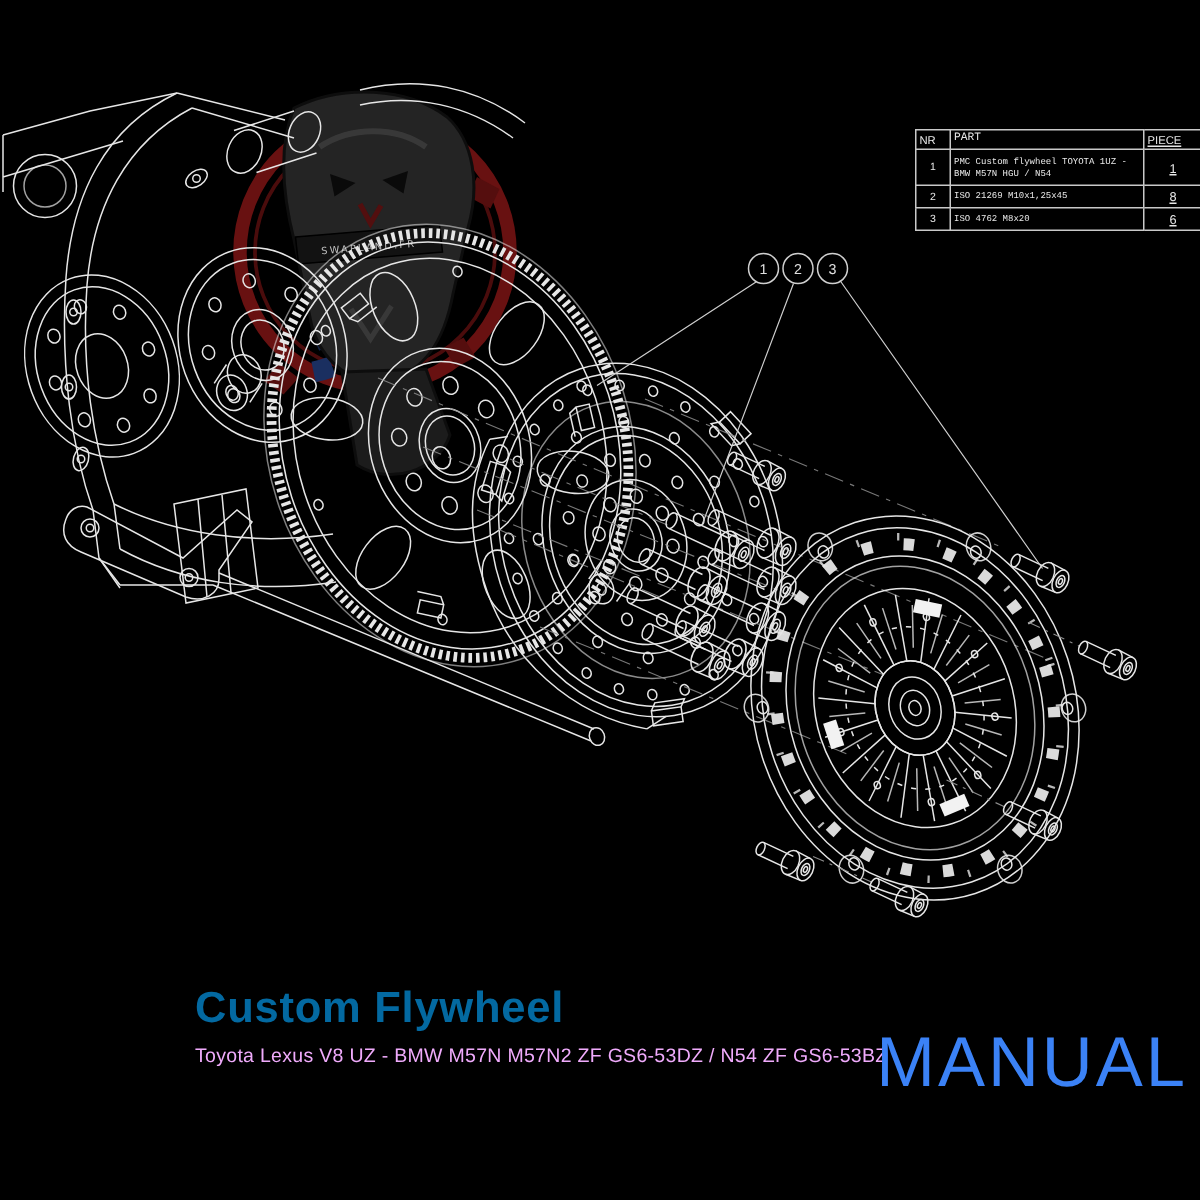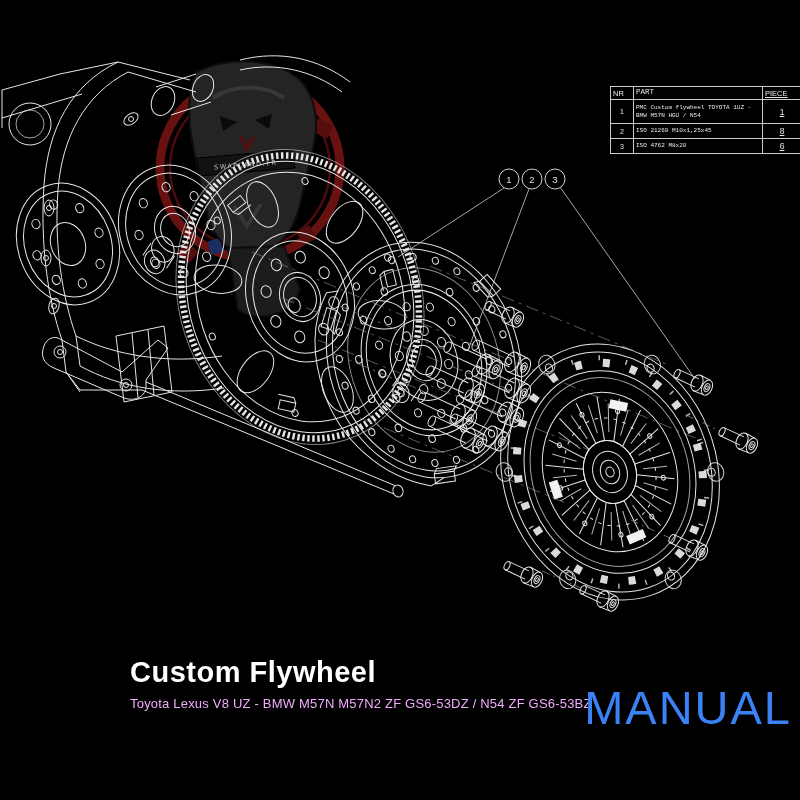--- a/index.html
+++ b/index.html
@@ -10,21 +10,21 @@
   .parts-table{position:absolute;left:610px;top:86px;width:176px;
     border-collapse:collapse;color:#e8e8e8;table-layout:fixed;}
   .parts-table td,.parts-table th{border:1px solid #c9c9c9;padding:0 2px;
     font-weight:400;overflow:hidden;}
   .col-nr{width:18px;text-align:center;font-size:7px;}
   .col-part{width:124px;text-align:left;font-size:6px;line-height:1.3;font-family:Liberation Mono, monospace;}
   .col-piece{width:34px;text-align:center;font-size:8.5px;text-decoration:underline;}
   .parts-table th{font-size:7.5px;text-align:left;height:12px;}
   .r1{height:24px;} .r2{height:15px;} .r3{height:15px;}
   
-  .title{position:absolute;left:130px;top:656px;color:#ffffff;
+  .title{position:absolute;left:130px;top:656px;color:#0369a1;
     font-size:29px;font-weight:800;letter-spacing:.5px;}
   .subtitle{position:absolute;left:130px;top:696px;color:#f0abfc;
     font-size:13px;font-weight:500;letter-spacing:.2px;white-space:nowrap;}
   .watermark{position:absolute;right:8px;top:680px;color:#3b82f6;
     font-size:47px;font-weight:500;letter-spacing:2px;}
 </style>
 </head>
 <body>
 
 <svg width="800" height="800" viewBox="0 0 800 800">

